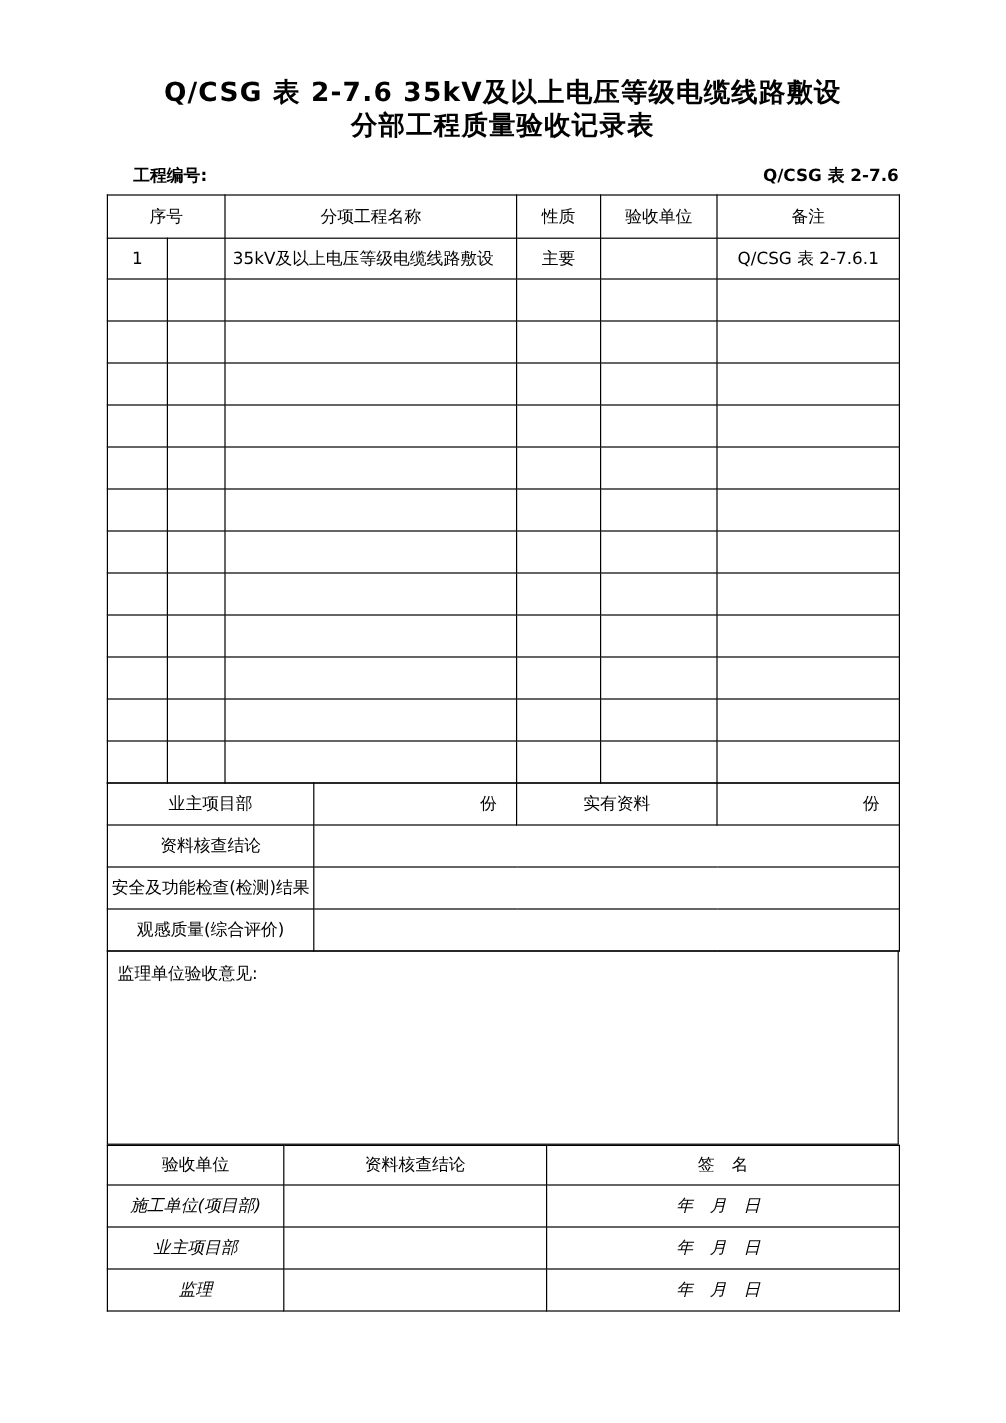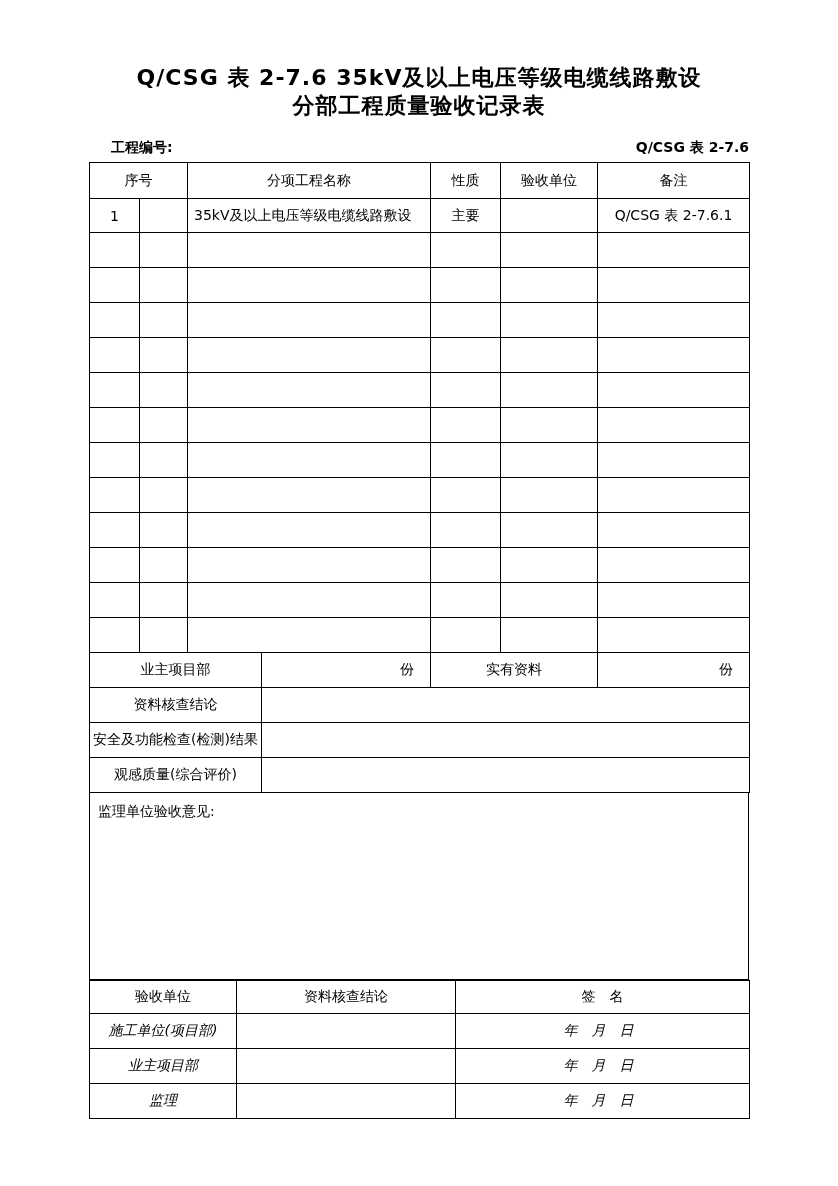--- a/index.html
+++ b/index.html
@@ -51,21 +51,21 @@
     white-space: nowrap;
   }
   .main thead tr { height: 36px; }
   .main tbody tr { height: 35px; }
   .main tbody tr.data-row { height: 34px; }
   td.l { text-align: left; padding-left: 6px; }
   td.unit { text-align: right; padding-right: 16px; }
   .summary tr { height: 35px; }
   .supervisor-box {
     width: 660px;
-    height: 188px;
+    height: 162px;
     border: 1px solid #000;
     padding: 10px 8px;
     font-size: 14px;
     margin-top: -1px;
   }
   .sign thead tr { height: 33px; }
   .sign tbody tr { height: 35px; font-style: italic; }
   td.date { padding-right: 8px; }
 </style>
 </head>

